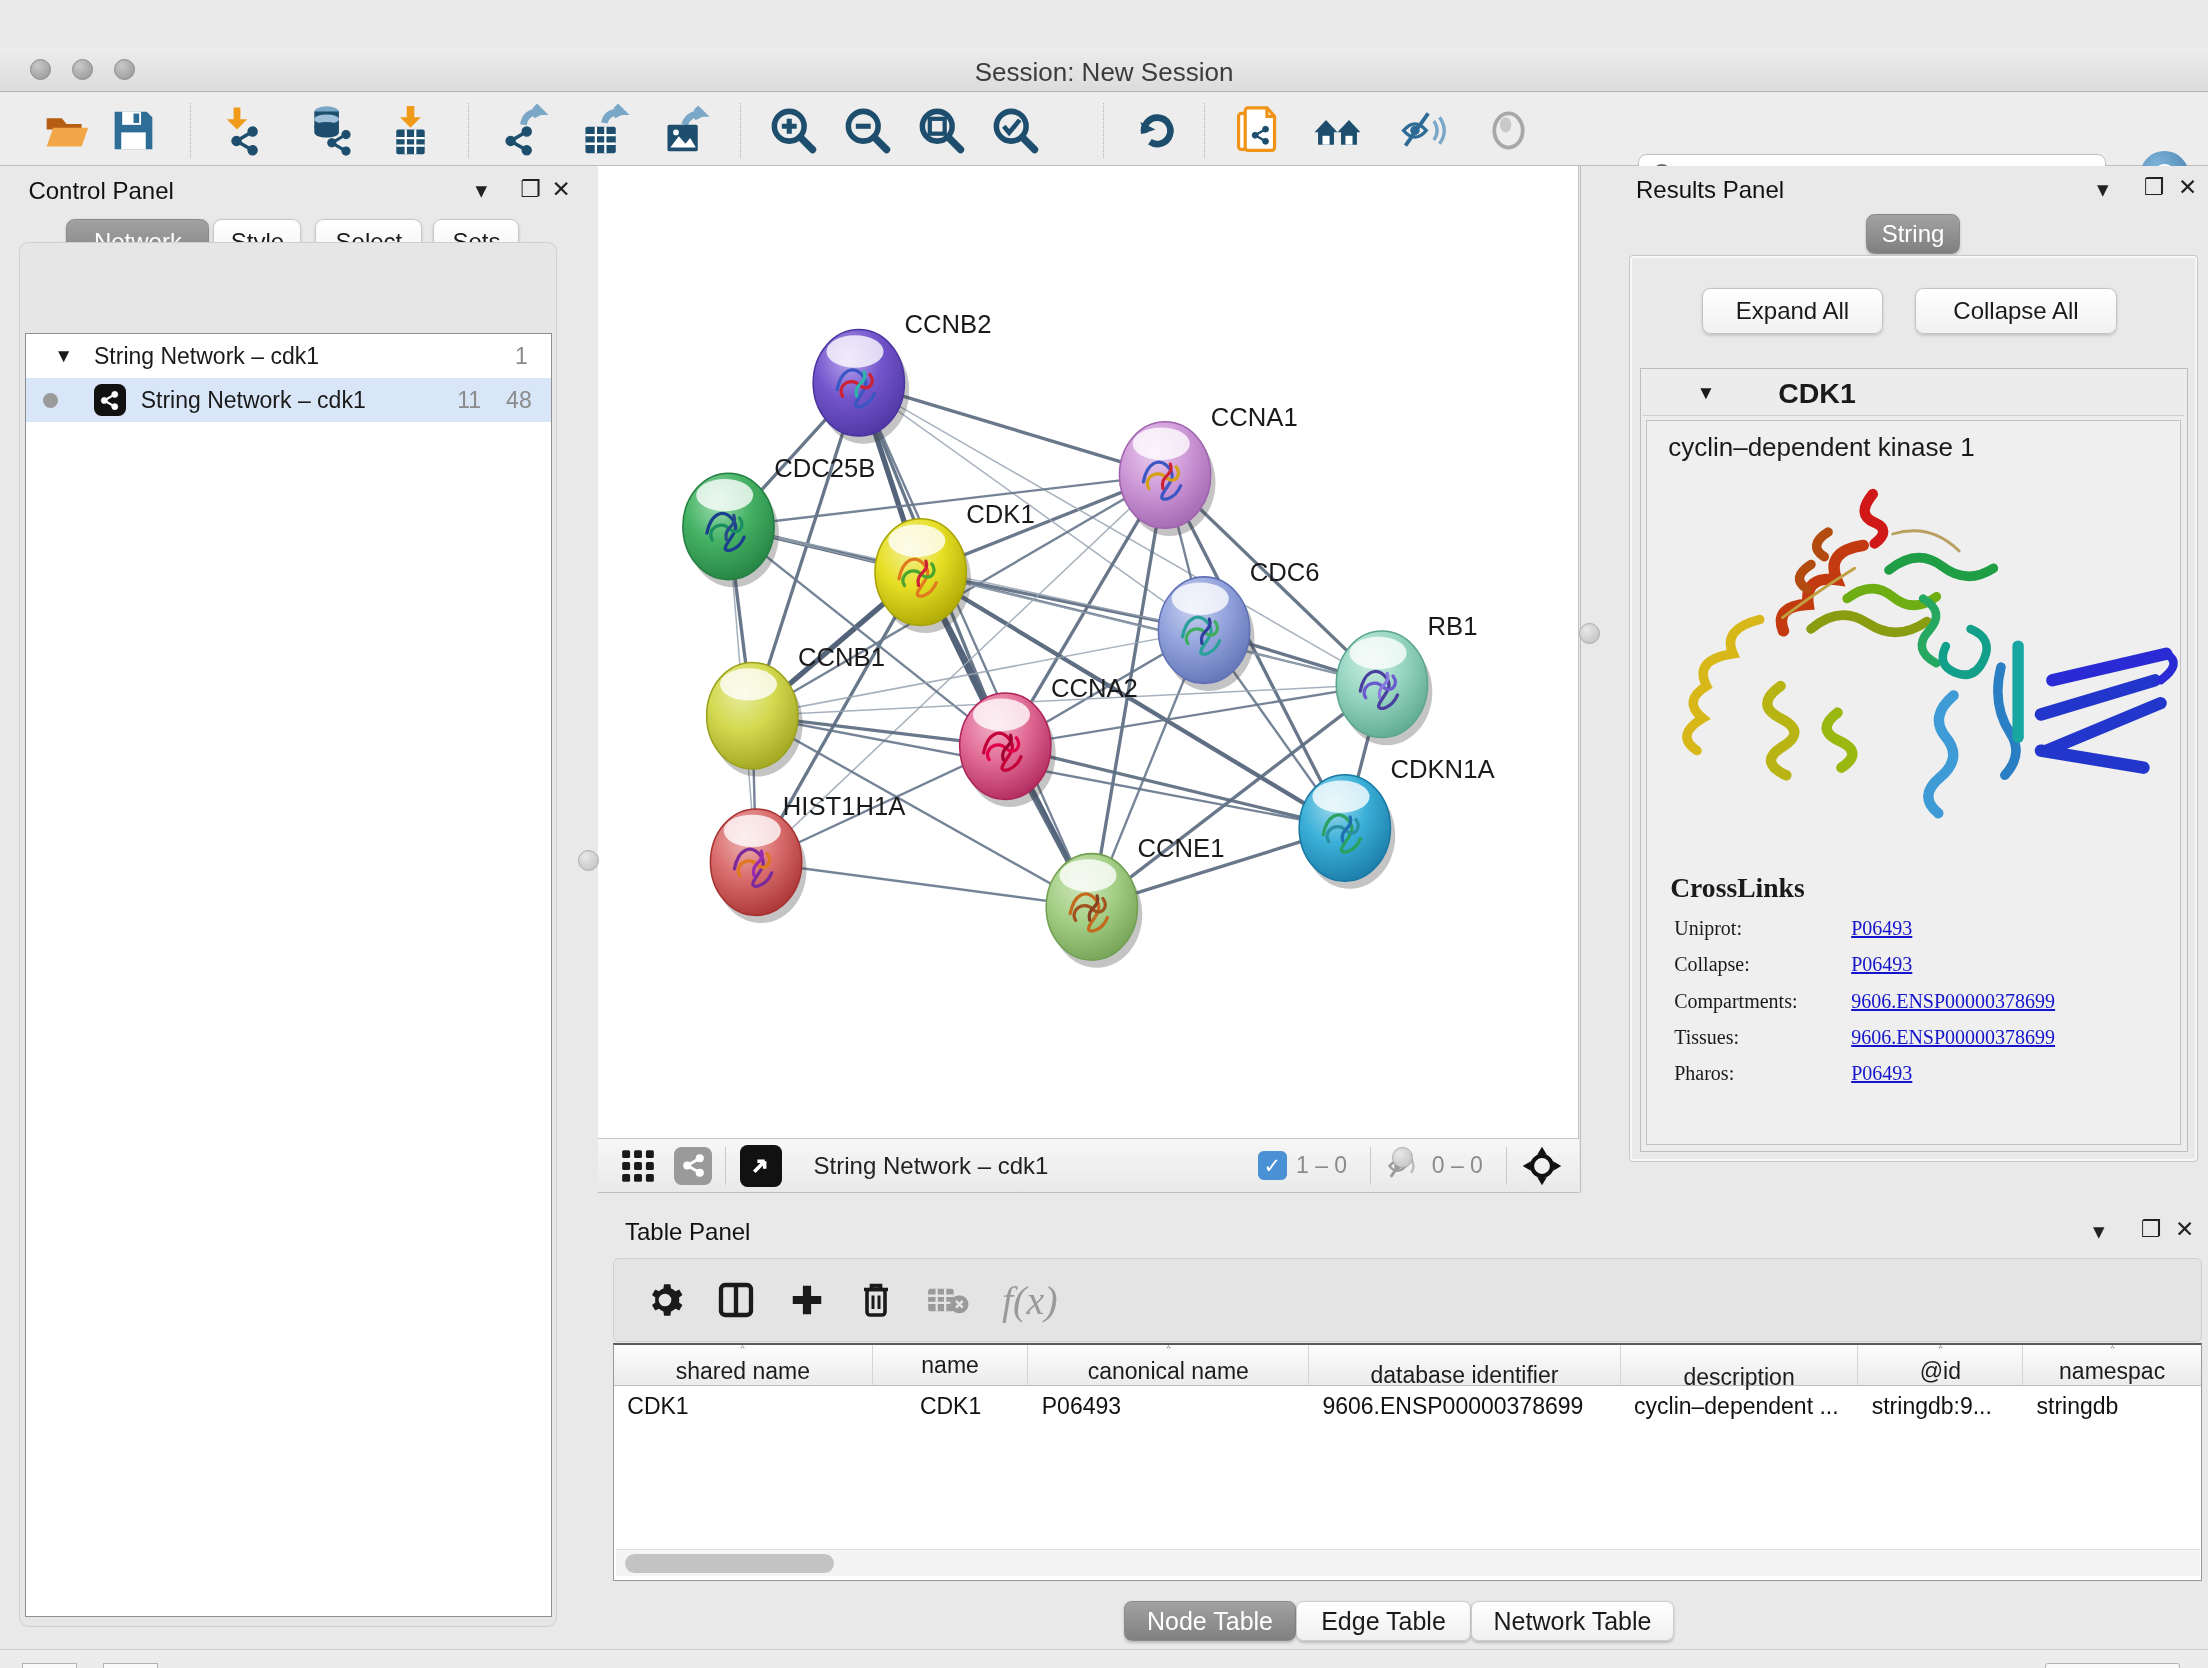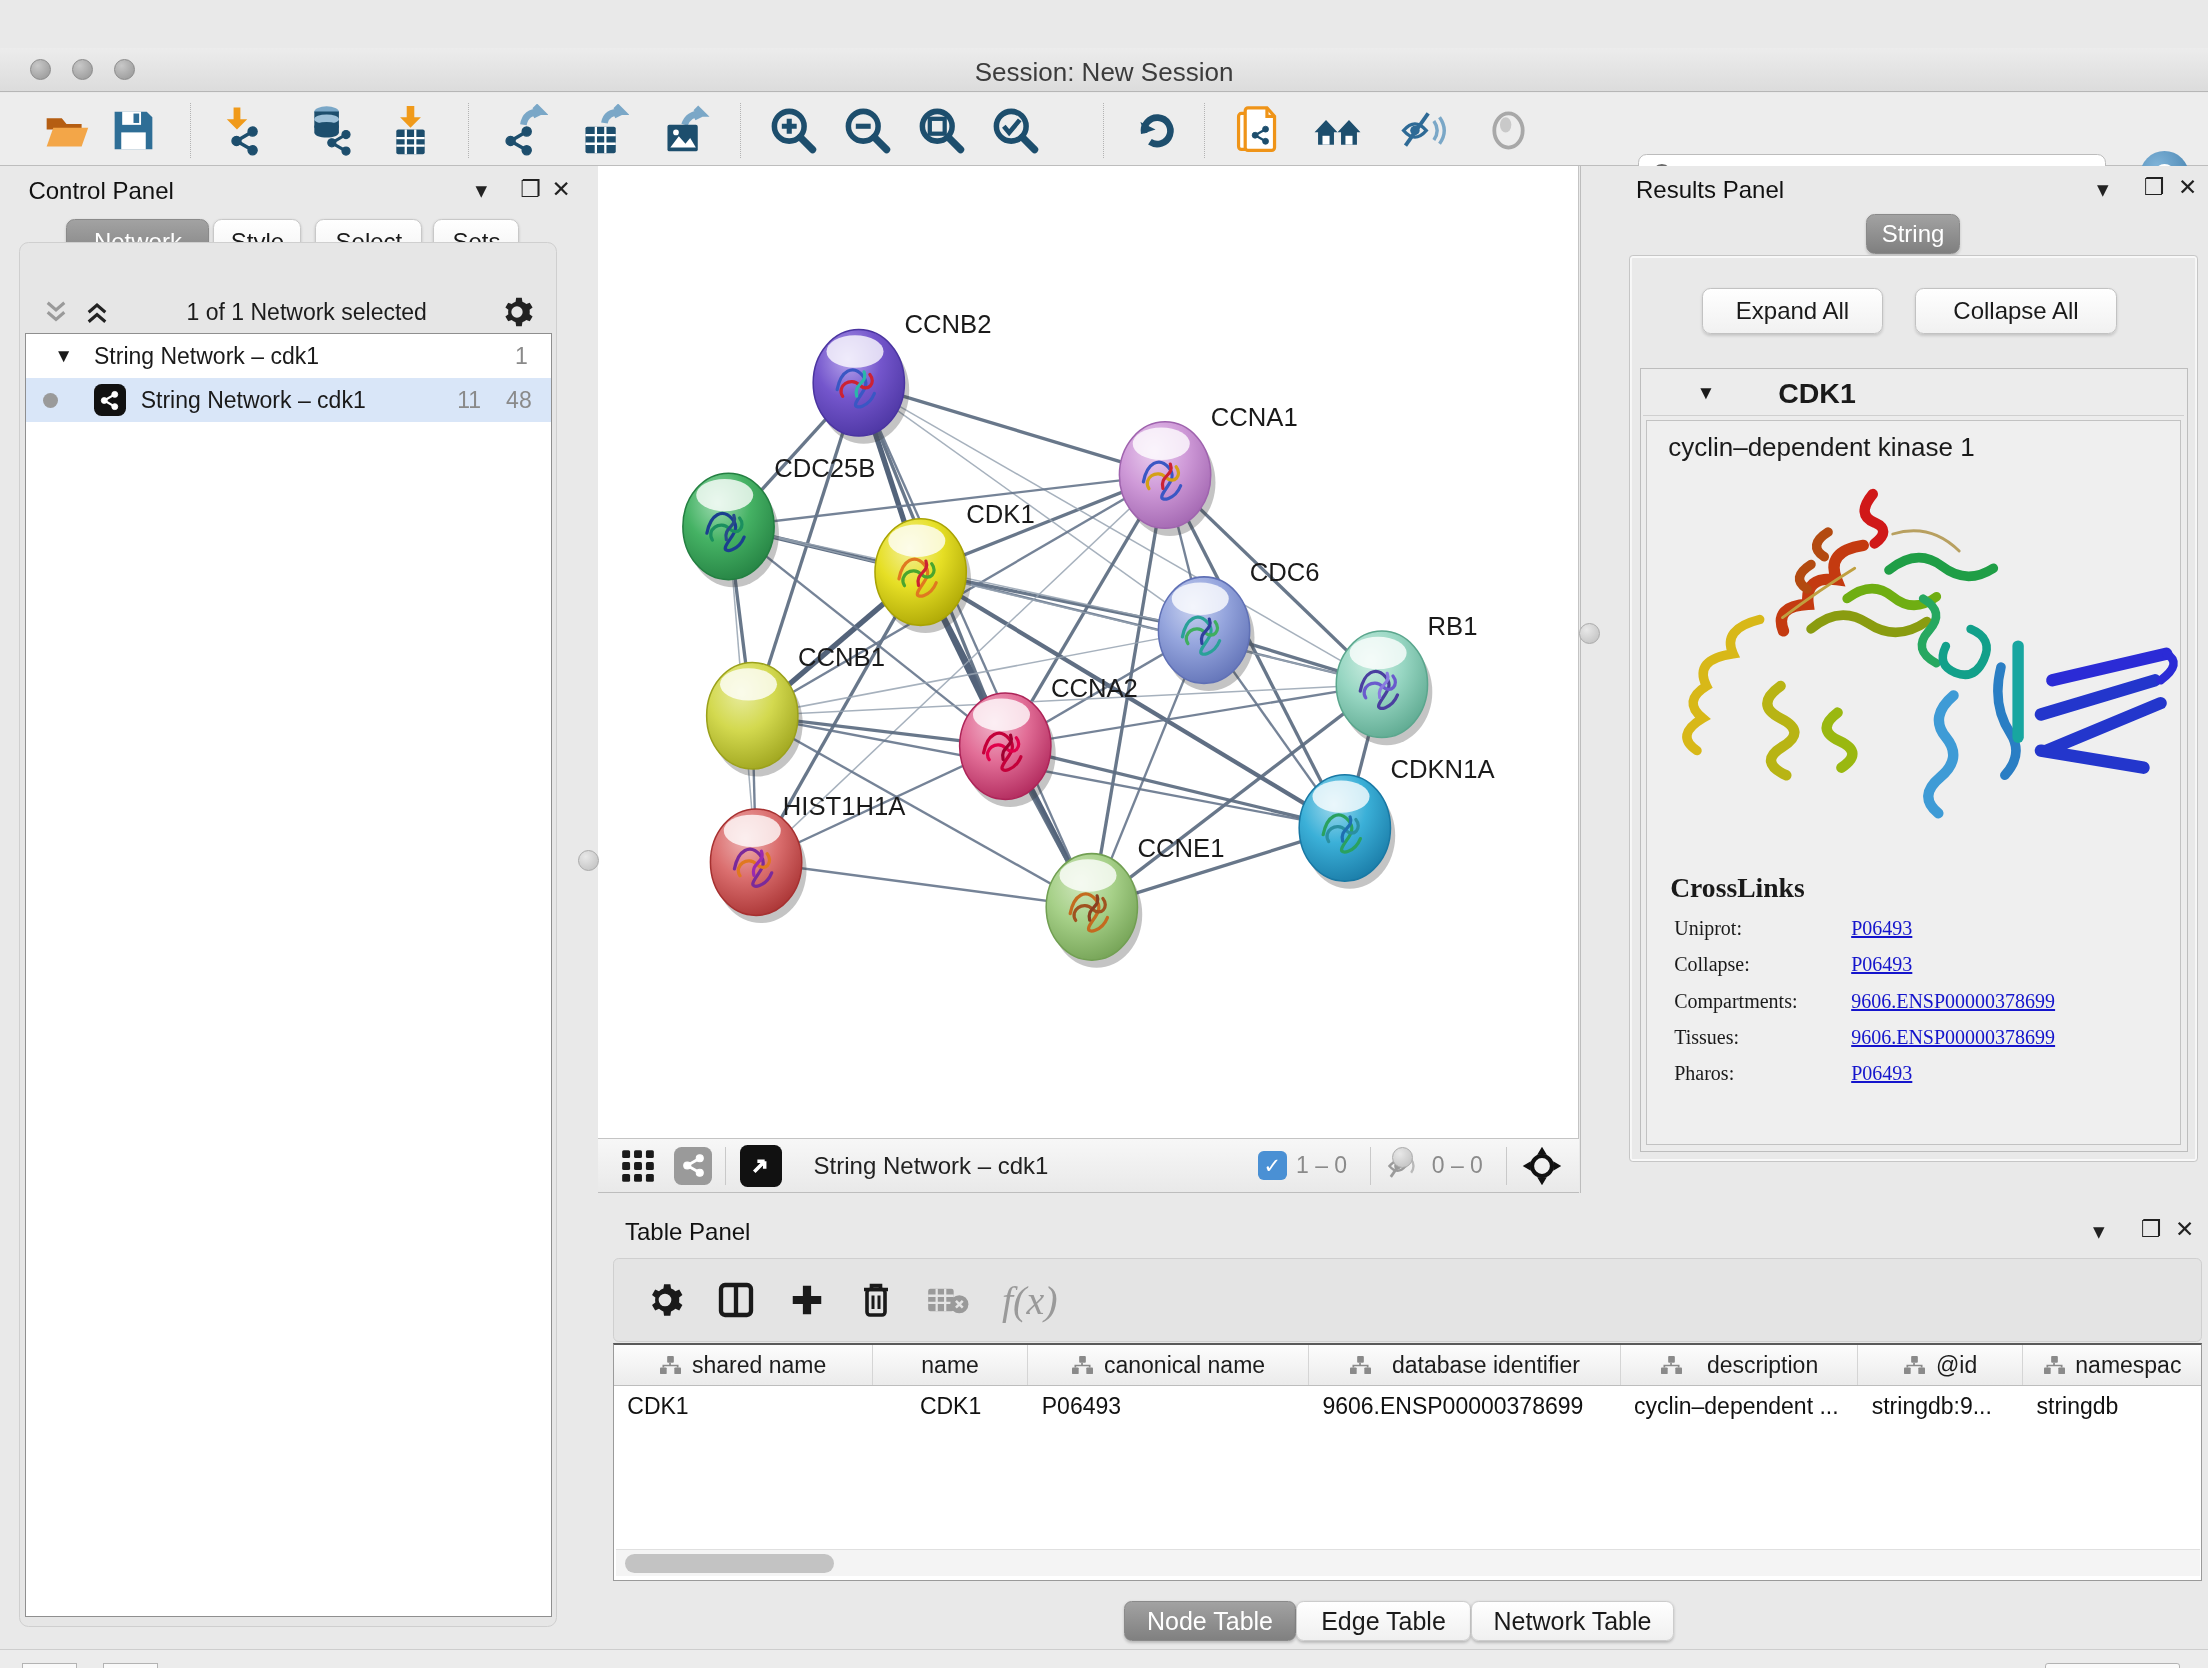--- a/index.html
+++ b/index.html
@@ -88,21 +88,21 @@
   
   #table-panel{left:598px;top:1145px;width:1610px;height:457px;}
   #tp-toolbar{position:absolute;left:15px;top:65px;width:1589px;height:84px;
     background:#e4e4e4;border:1px solid #cfcfcf;border-radius:5.7px;display:flex;align-items:center;}
   .tp-ic{margin-left:32px;display:flex;align-items:center;}
   #tp-table{position:absolute;left:15px;top:150px;width:1589px;height:238px;background:#fff;
     border:1px solid #9a9a9a;border-top:2.9px solid #5a5a5a;}
   #tp-header{display:flex;height:41px;background:linear-gradient(#fdfdfd,#ebebeb);
     border-bottom:1px solid #bdbdbd;}
   .th{display:flex;align-items:center;justify-content:center;font-size:23px;color:#1c1c1c;
-    border-right:1px solid #d5d5d5;gap:9.5px;}
+    border-right:1px solid #d5d5d5;gap:9.5px;flex-direction:column;}
   .tr{display:flex;height:40px;}
   .td{display:flex;align-items:center;padding-left:13.3px;font-size:23px;color:#111;}
   .th:nth-child(1),.td:nth-child(1){width:259px;}
   .th:nth-child(2),.td:nth-child(2){width:156px;}
   .td:nth-child(2){justify-content:center;padding-left:0;}
   .th:nth-child(3),.td:nth-child(3){width:281px;}
   .th:nth-child(4),.td:nth-child(4){width:312px;gap:20px;}
   .th:nth-child(5),.td:nth-child(5){width:238px;gap:24px;}
   .th:nth-child(6),.td:nth-child(6){width:165px;}
   .th:nth-child(7),.td:nth-child(7){width:178px;border-right:none;}
@@ -321,33 +321,20 @@
       </div>
     <div class="ptab" style="left:304px;top:53px;width:107px">
         <span>Select</span>
       </div>
     <div class="ptab" style="left:422px;top:53px;width:86px">
         <span>Sets</span>
       </div>
 
     <div id="cp-box"></div>
 
-    <div id="cp-toolbar">
-      <svg width="32" height="28.5" viewBox="0 0 24 24" style="margin-left:21px">
-        <path d="M5,4 l7,6 7,-6 M5,12 l7,6 7,-6" stroke="#9a9a9a" stroke-width="2.6" fill="none"></path>
-        </svg>
-      <svg width="32" height="28.5" viewBox="0 0 24 24" style="margin-left:9.5px">
-        <path d="M5,20 l7,-6 7,6 M5,12 l7,-6 7,6" stroke="#222" stroke-width="2.6" fill="none"></path>
-        </svg>
-      <div id="cp-status">1 of 1 Network selected</div>
-      <svg width="34" height="34" viewBox="0 0 24 24" style="margin-right:23px">
-        <path fill="#222" d="M12,8a4,4 0 1 0 0,8a4,4 0 0 0 0,-8m9,4l-0.1,1.6l2.1,1.6l-2,3.4l-2.4,-1a8,8 0 0 1 -2.8,1.6l-0.4,2.8h-4l-0.4,-2.8a8,8 0 0 1 -2.8,-1.6l-2.4,1l-2,-3.4l2.1,-1.6a8,8 0 0 1 0,-3.2l-2.1,-1.6l2,-3.4l2.4,1a8,8 0 0 1 2.8,-1.6l0.4,-2.8h4l0.4,2.8a8,8 0 0 1 2.8,1.6l2.4,-1l2,3.4l-2.1,1.6z"></path>
-        <circle cx="12" cy="12" r="2.4" fill="#e6e6e6"></circle>
-        </svg>
-    </div>
 
     <div id="cp-tree">
       <div class="tree-row">
         <span style="margin-left:28.5px;font-size:19px">▼</span>
         <span style="margin-left:21px">String Network – cdk1</span>
         <span class="tree-count" style="margin-left:auto;margin-right:23px">1</span>
       </div>
       <div class="tree-row sel">
         <span class="graydot" style="margin-left:17px"></span>
         <span class="badge" style="margin-left:36px">

